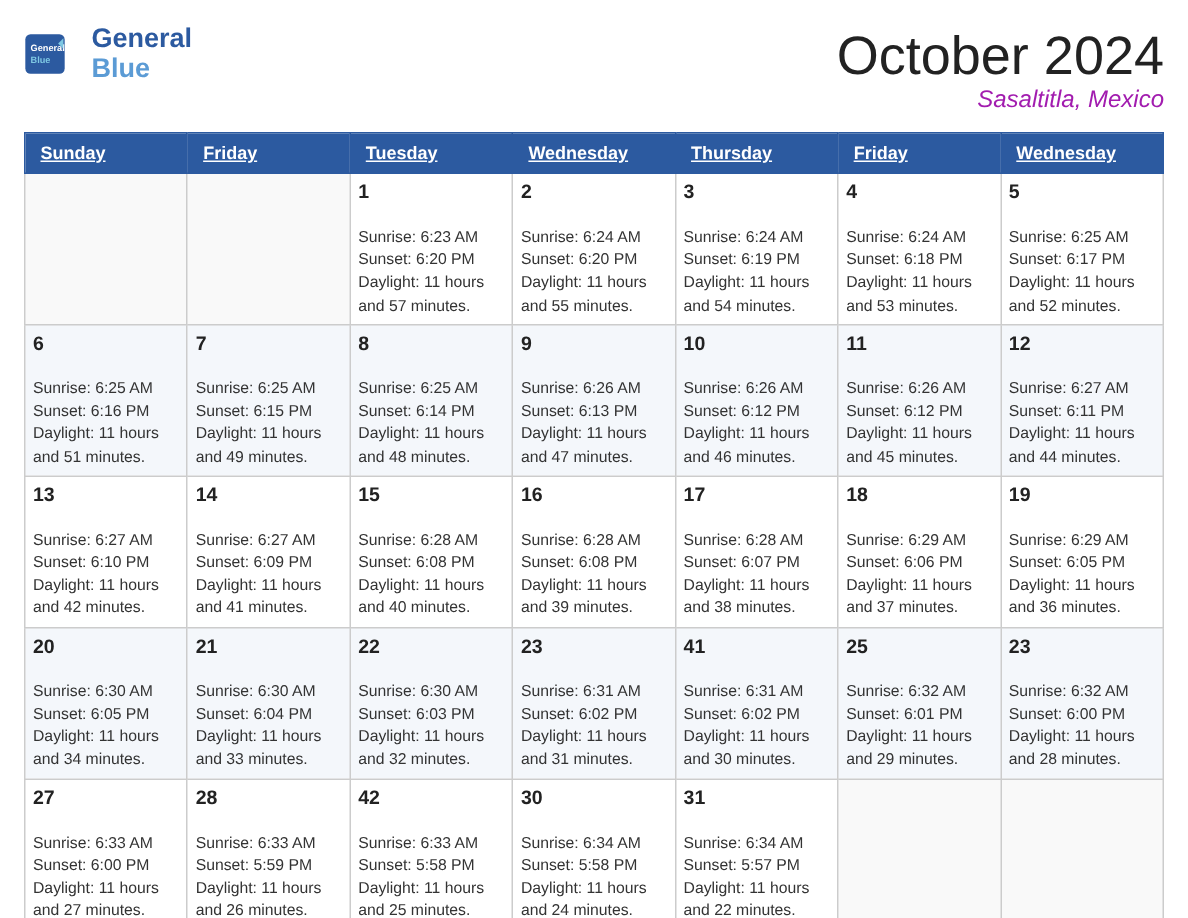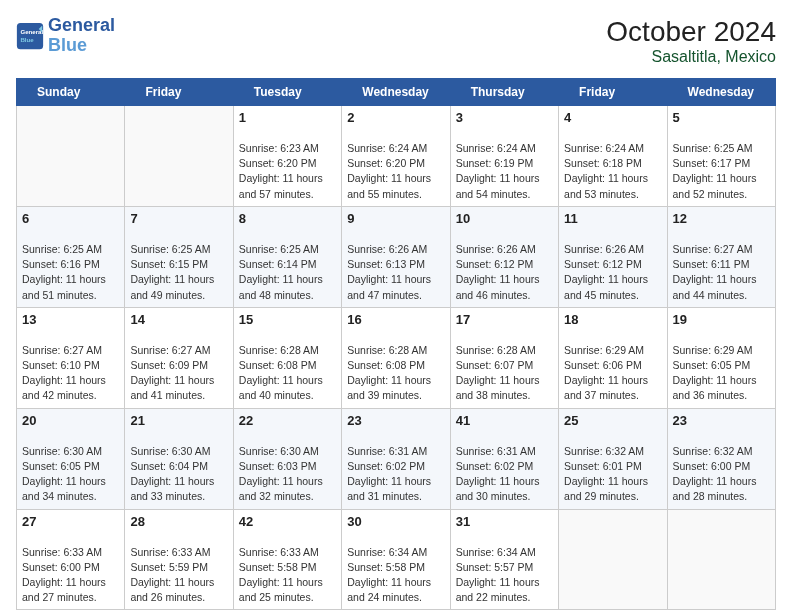--- a/index.html
+++ b/index.html
@@ -12,61 +12,63 @@
     }
     .header {
       display: flex;
       justify-content: space-between;
       align-items: flex-start;
       margin-bottom: 12px;
     }
     .logo {
       display: flex;
       align-items: center;
-      gap: 4px;
+      gap: 17px;
     }
     .logo-text {
       font-size: 18px;
       font-weight: bold;
       color: #2c5aa0;
       line-height: 1.1;
     }
     .logo-text span {
       color: #5b9bd5;
     }
     .logo-icon {
       width: 28px;
       height: 28px;
     }
     .title-block {
       text-align: right;
     }
     .month-title {
-      font-size: 28px;
+      font-size: 36px;
       font-weight: normal;
       color: #222;
       margin-left: 33px;
     }
     .location {
       font-size: 16px;
-      color: #14532d;
+      color: #a21caf;
+      font-style: italic;
     }
     .calendar-table {
       width: 100%;
       border-collapse: collapse;
       font-size: 11px;
     }
     .calendar-table thead tr th {
       background: #2c5aa0;
       color: #fff;
-      padding: 6px 20px;
+      padding: 6px 10px;
       text-align: left;
       font-size: 12px;
       font-weight: bold;
       border: 1px solid #2c5aa0;
+      text-decoration: underline;
     }
     .calendar-table tbody tr td {
       border: 1px solid #ccc;
       vertical-align: top;
       padding: 4px 5px;
       width: 108px;
       min-height: 80px;
       height: 90px;
     }
     .calendar-table tbody tr:nth-child(odd) td {

